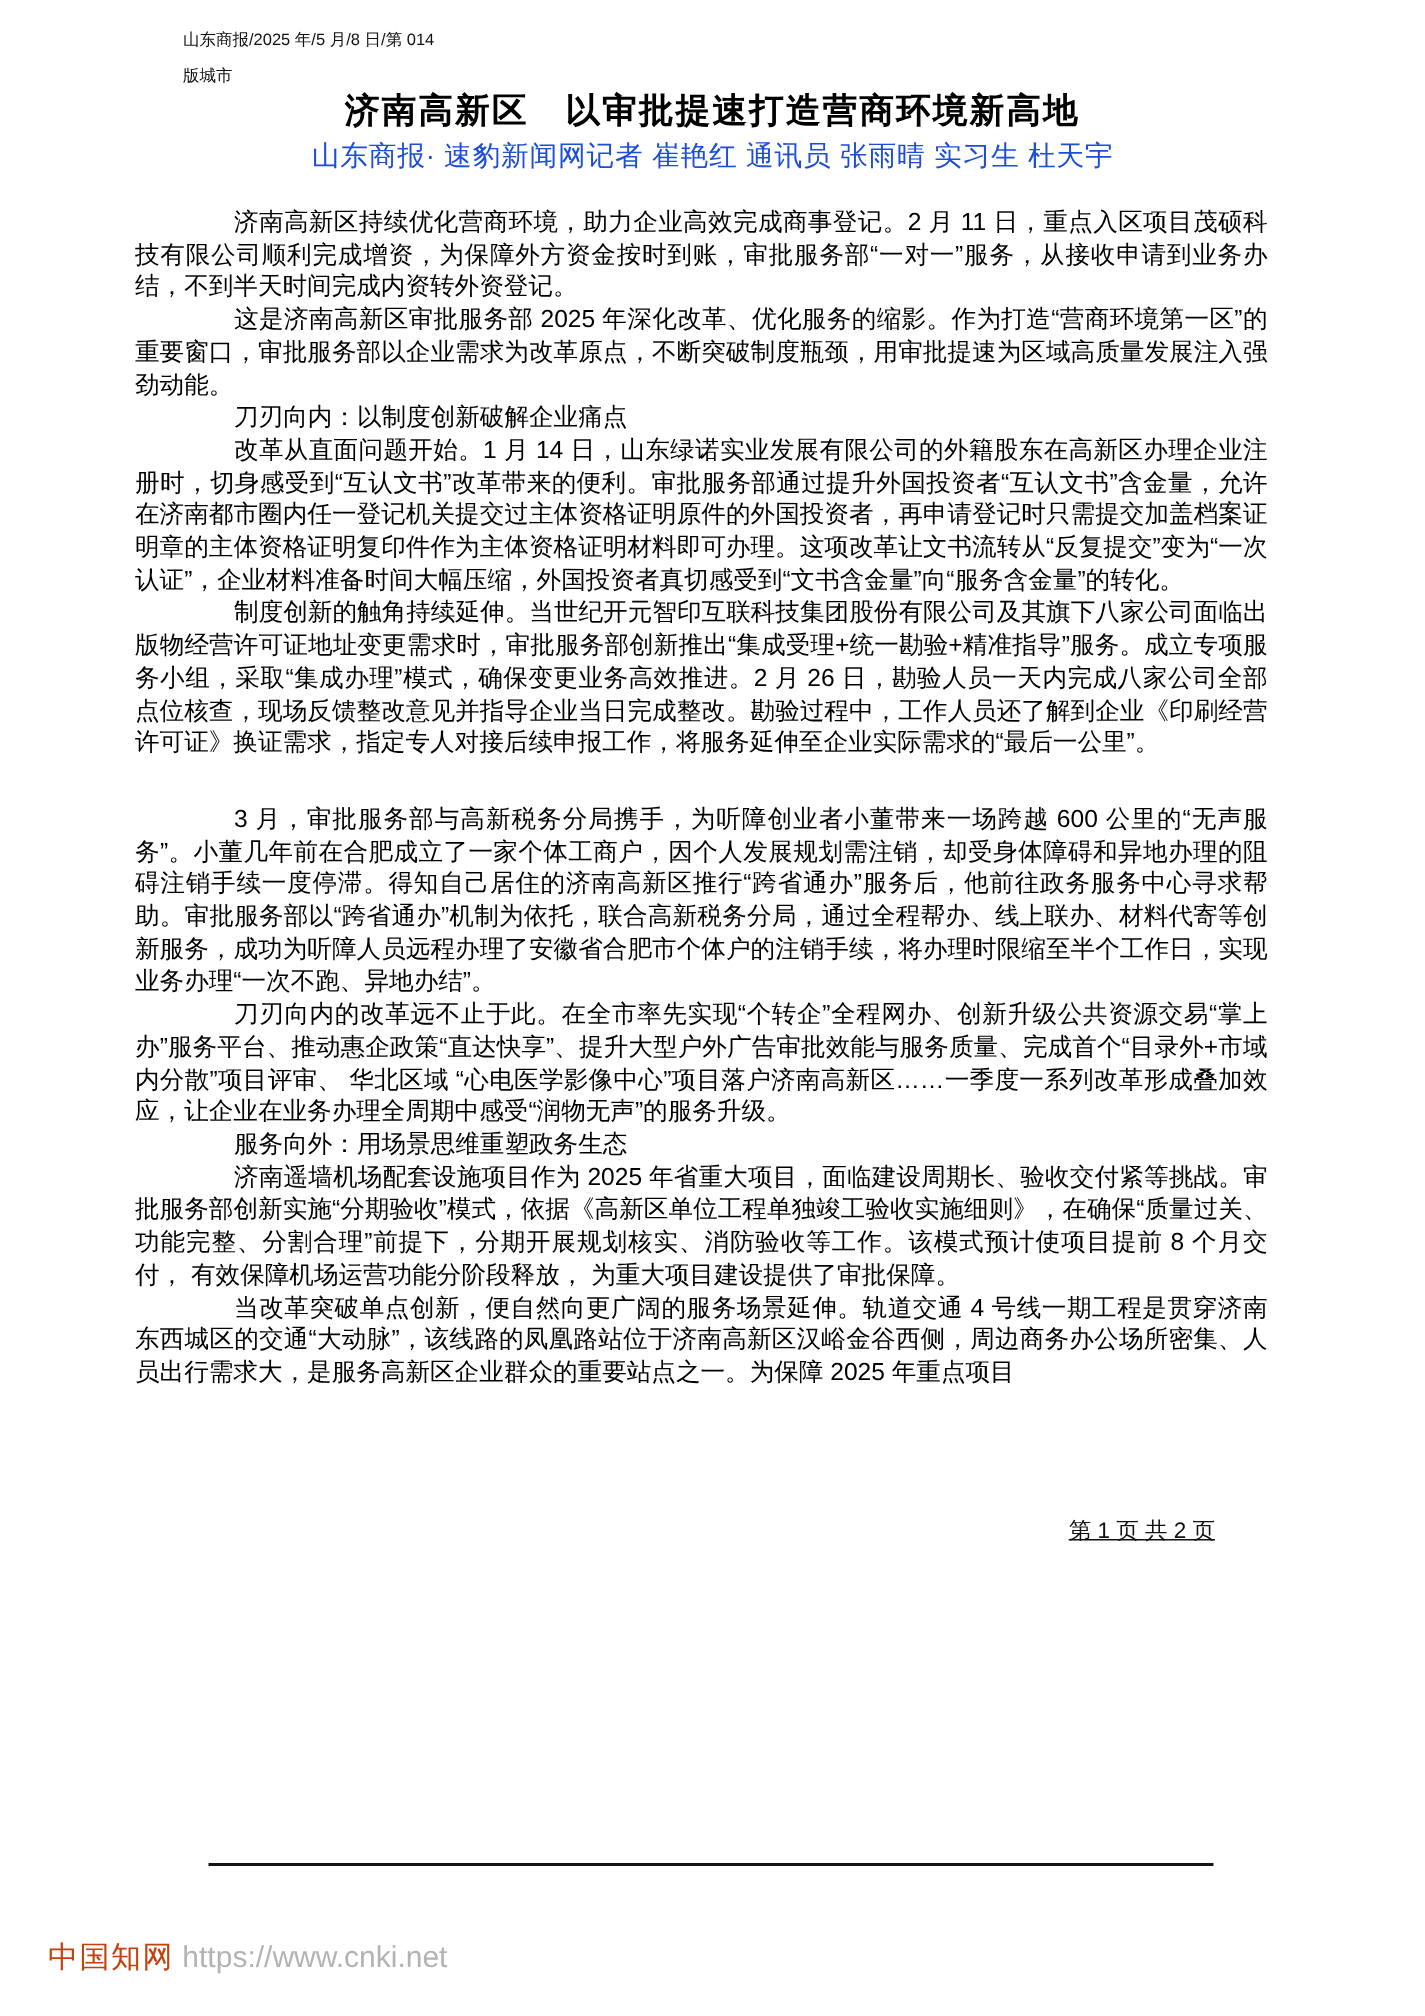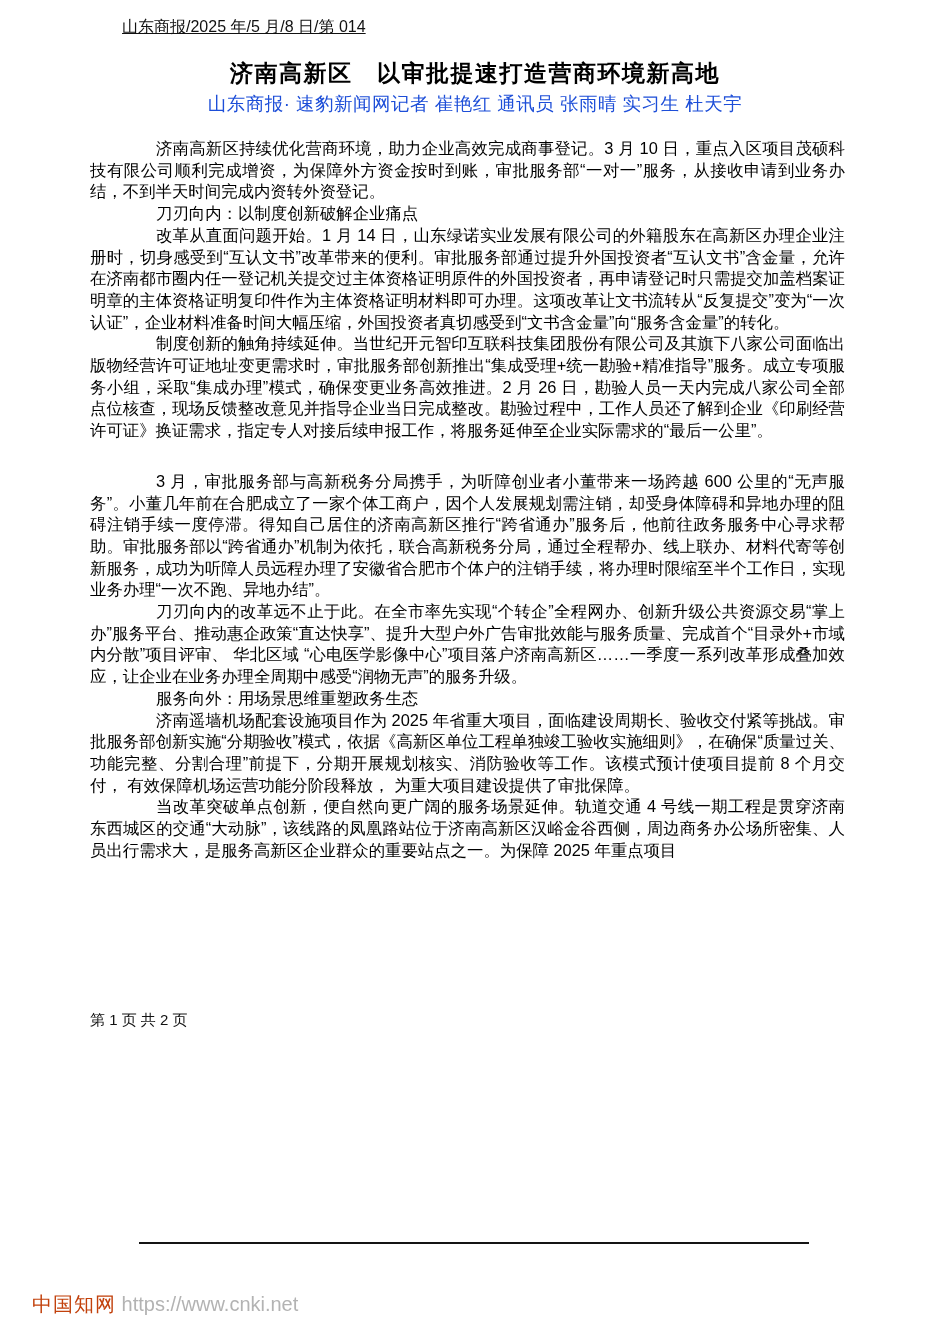--- a/index.html
+++ b/index.html
@@ -13,25 +13,24 @@
     height: 1344px;
     background: #ffffff;
     color: #000000;
     font-family: "Liberation Sans", sans-serif;
     overflow: hidden;
   }
   .meta {
     position: absolute;
     top: 15px;
     left: 122px;
-    font-size: 16px;
+    font-size: 11px;
     line-height: 24px;
     color: #111111;
     white-space: nowrap;
-    text-decoration: underline;
   }
   .title {
     position: absolute;
     top: 58px;
     left: 0;
     width: 100%;
     margin: 0;
     text-align: center;
     font-size: 23px;
     font-weight: bold;
@@ -63,23 +62,24 @@
     text-indent: 66px;
   }
   .block.spaced {
     margin-top: 29px;
   }
   .page-num {
     position: absolute;
     top: 1011px;
     left: 90px;
     width: 720px;
-    text-align: left;
+    text-align: right;
     font-size: 15px;
     color: #111111;
+    text-decoration: underline;
   }
   .separator {
     position: absolute;
     top: 1242px;
     left: 139px;
     width: 670px;
     height: 2px;
     background: #141414;
   }
   .watermark {
@@ -97,28 +97,30 @@
     color: #b3b3b3;
   }
 </style>
 </head>
 <body>
 
 <div class="page">
 
   <div class="meta">
     <div>山东商报/2025 年/5 月/8 日/第 014</div>
+    <div>版城市</div>
   </div>
 
   <h1 class="title">济南高新区　以审批提速打造营商环境新高地</h1>
 
   <div class="byline">山东商报· 速豹新闻网记者 崔艳红 通讯员 张雨晴 实习生 杜天宇</div>
 
   <div class="article-body" id="article-body">
-      <div class="block para">济南高新区持续优化营商环境，助力企业高效完成商事登记。3 月 10 日，重点入区项目茂硕科技有限公司顺利完成增资，为保障外方资金按时到账，审批服务部“一对一”服务，从接收申请到业务办结，不到半天时间完成内资转外资登记。</div>
+      <div class="block para">济南高新区持续优化营商环境，助力企业高效完成商事登记。2 月 11 日，重点入区项目茂硕科技有限公司顺利完成增资，为保障外方资金按时到账，审批服务部“一对一”服务，从接收申请到业务办结，不到半天时间完成内资转外资登记。</div>
+      <div class="block para">这是济南高新区审批服务部 2025 年深化改革、优化服务的缩影。作为打造“营商环境第一区”的重要窗口，审批服务部以企业需求为改革原点，不断突破制度瓶颈，用审批提速为区域高质量发展注入强劲动能。</div>
       <div class="block heading">刀刃向内：以制度创新破解企业痛点</div>
       <div class="block para">改革从直面问题开始。1 月 14 日，山东绿诺实业发展有限公司的外籍股东在高新区办理企业注册时，切身感受到“互认文书”改革带来的便利。审批服务部通过提升外国投资者“互认文书”含金量，允许在济南都市圈内任一登记机关提交过主体资格证明原件的外国投资者，再申请登记时只需提交加盖档案证明章的主体资格证明复印件作为主体资格证明材料即可办理。这项改革让文书流转从“反复提交”变为“一次认证”，企业材料准备时间大幅压缩，外国投资者真切感受到“文书含金量”向“服务含金量”的转化。</div>
       <div class="block para">制度创新的触角持续延伸。当世纪开元智印互联科技集团股份有限公司及其旗下八家公司面临出版物经营许可证地址变更需求时，审批服务部创新推出“集成受理+统一勘验+精准指导”服务。成立专项服务小组，采取“集成办理”模式，确保变更业务高效推进。2 月 26 日，勘验人员一天内完成八家公司全部点位核查，现场反馈整改意见并指导企业当日完成整改。勘验过程中，工作人员还了解到企业《印刷经营许可证》换证需求，指定专人对接后续申报工作，将服务延伸至企业实际需求的“最后一公里”。</div>
       <div class="block para spaced">3 月，审批服务部与高新税务分局携手，为听障创业者小董带来一场跨越 600 公里的“无声服务”。小董几年前在合肥成立了一家个体工商户，因个人发展规划需注销，却受身体障碍和异地办理的阻碍注销手续一度停滞。得知自己居住的济南高新区推行“跨省通办”服务后，他前往政务服务中心寻求帮助。审批服务部以“跨省通办”机制为依托，联合高新税务分局，通过全程帮办、线上联办、材料代寄等创新服务，成功为听障人员远程办理了安徽省合肥市个体户的注销手续，将办理时限缩至半个工作日，实现业务办理“一次不跑、异地办结”。</div>
       <div class="block para">刀刃向内的改革远不止于此。在全市率先实现“个转企”全程网办、创新升级公共资源交易“掌上办”服务平台、推动惠企政策“直达快享”、提升大型户外广告审批效能与服务质量、完成首个“目录外+市域内分散”项目评审、 华北区域 “心电医学影像中心”项目落户济南高新区……一季度一系列改革形成叠加效应，让企业在业务办理全周期中感受“润物无声”的服务升级。</div>
       <div class="block heading">服务向外：用场景思维重塑政务生态</div>
       <div class="block para">济南遥墙机场配套设施项目作为 2025 年省重大项目，面临建设周期长、验收交付紧等挑战。审批服务部创新实施“分期验收”模式，依据《高新区单位工程单独竣工验收实施细则》，在确保“质量过关、功能完整、分割合理”前提下，分期开展规划核实、消防验收等工作。该模式预计使项目提前 8 个月交付， 有效保障机场运营功能分阶段释放， 为重大项目建设提供了审批保障。</div>
       <div class="block para">当改革突破单点创新，便自然向更广阔的服务场景延伸。轨道交通 4 号线一期工程是贯穿济南东西城区的交通“大动脉”，该线路的凤凰路站位于济南高新区汉峪金谷西侧，周边商务办公场所密集、人员出行需求大，是服务高新区企业群众的重要站点之一。为保障 2025 年重点项目</div>
     </div>
 

